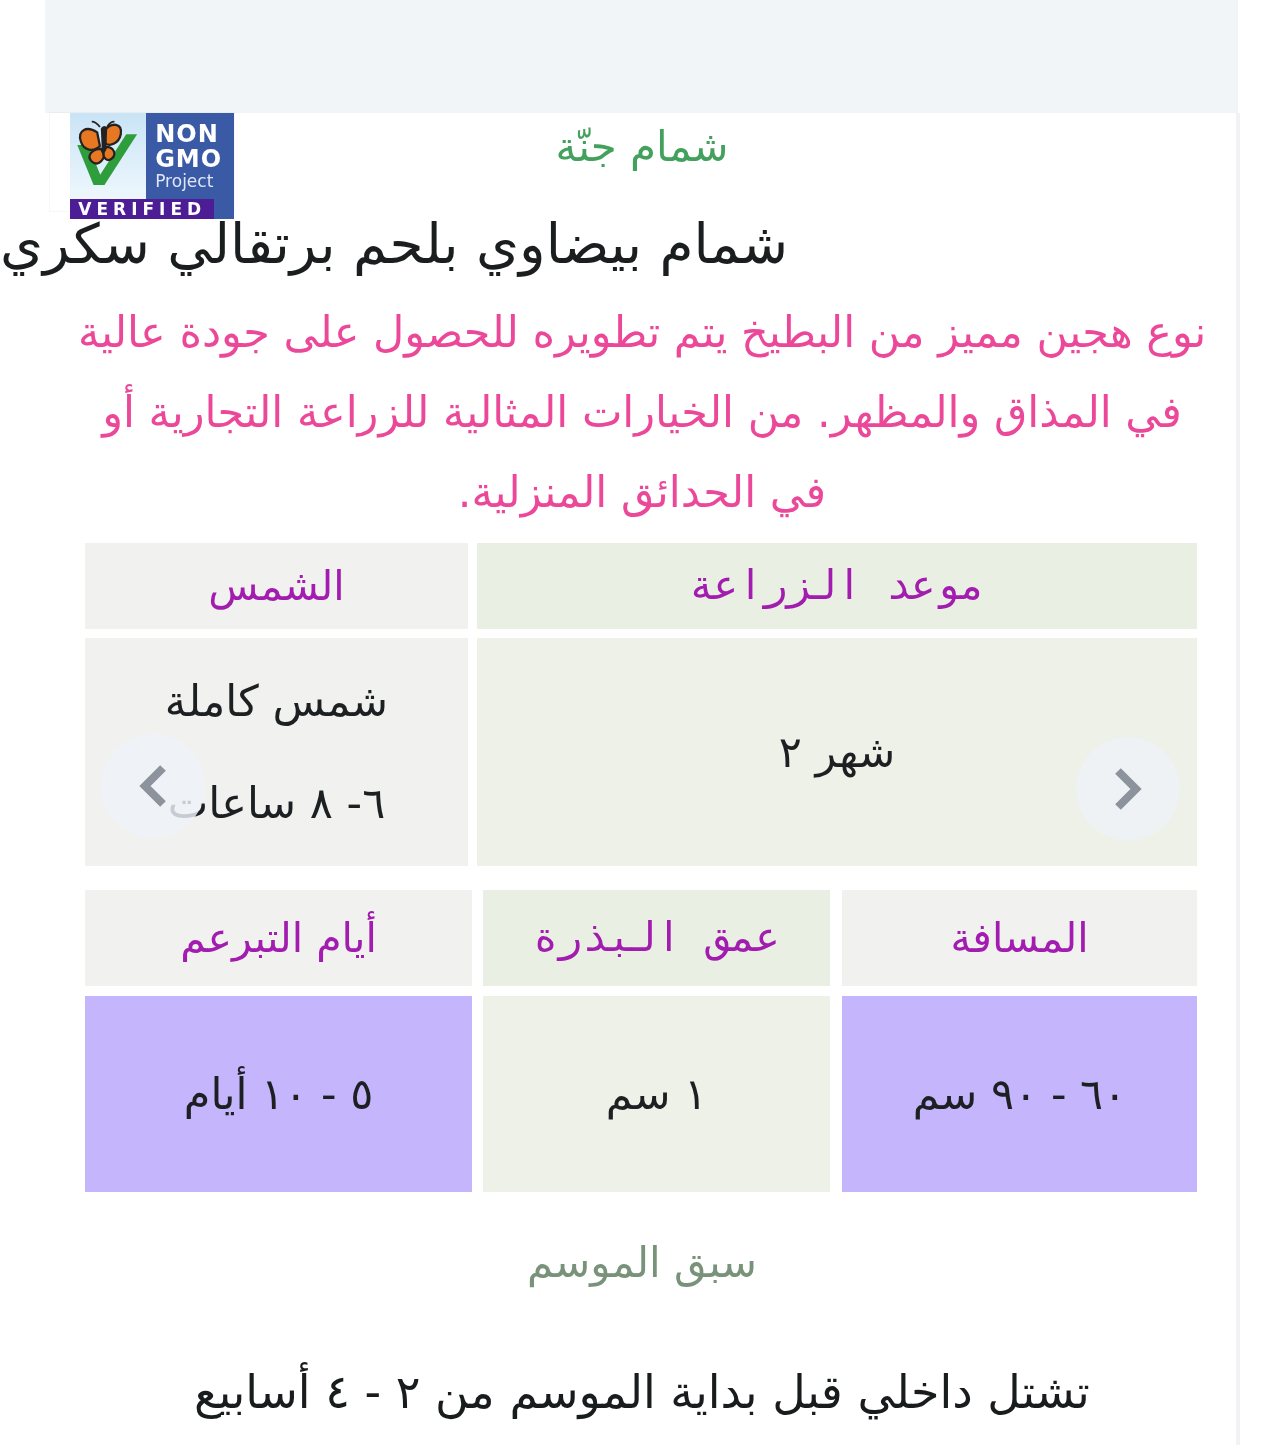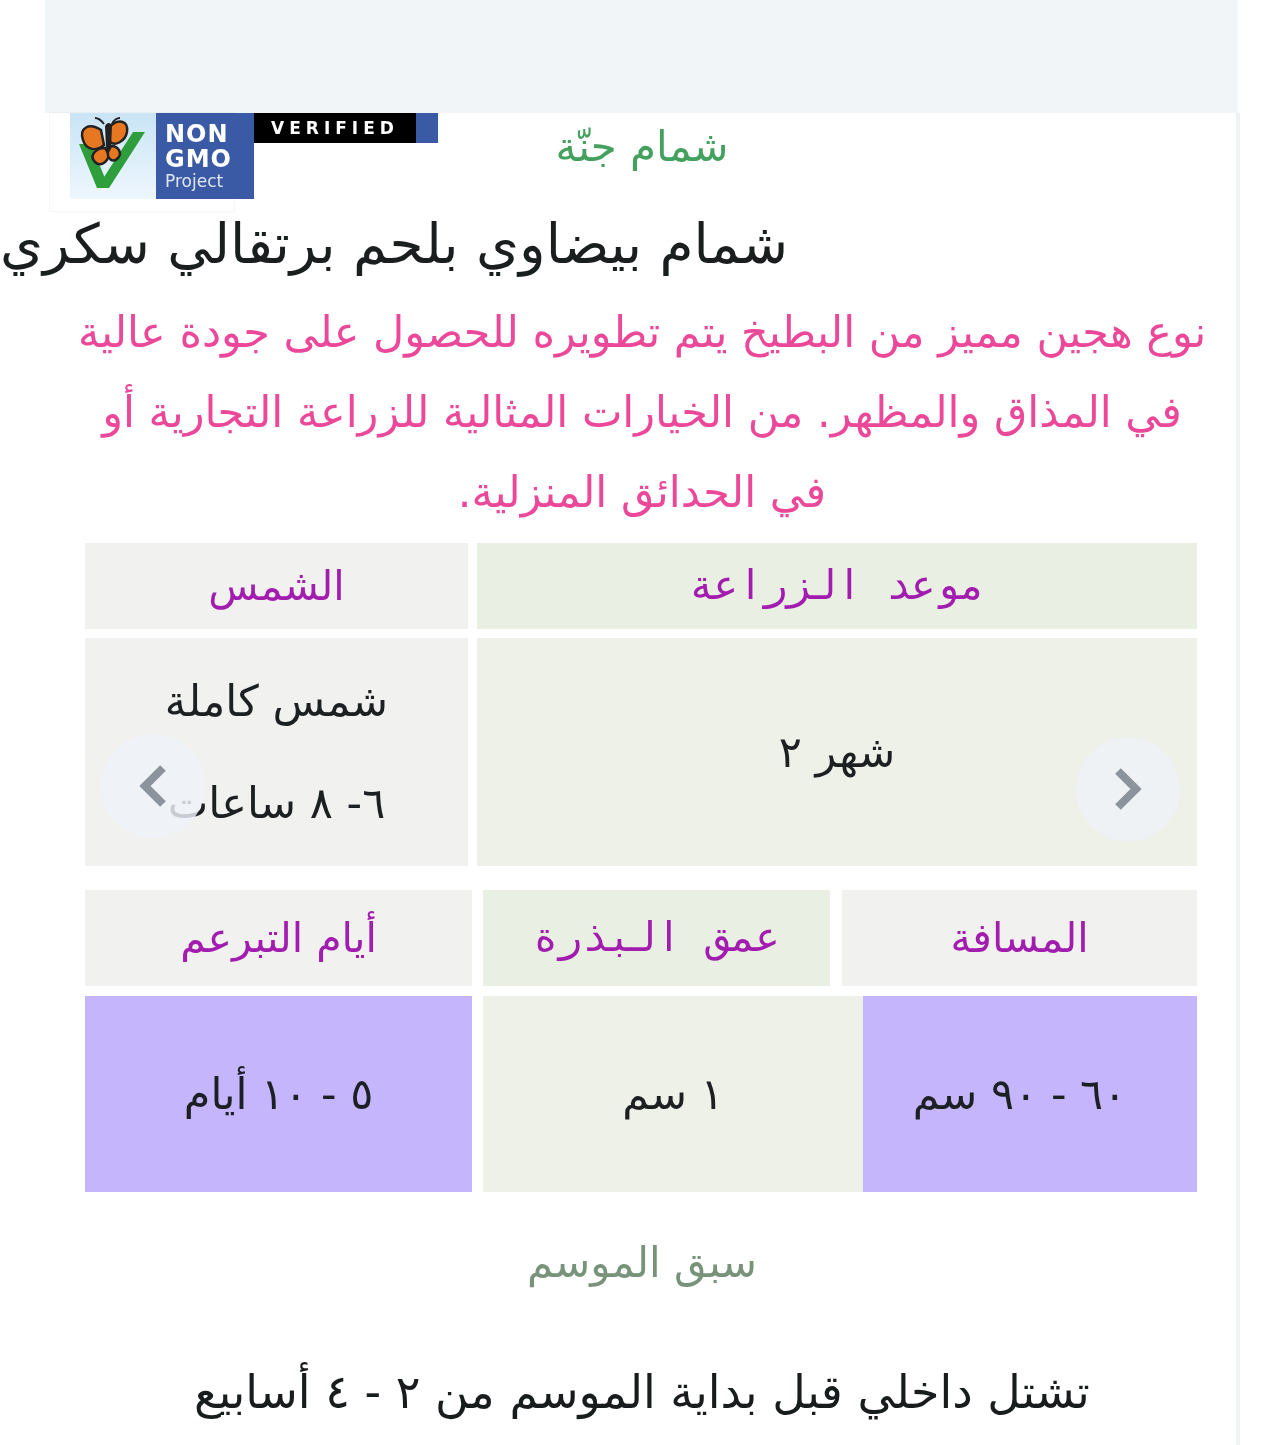--- a/index.html
+++ b/index.html
@@ -6,31 +6,31 @@
   html,body { width:1284px; height:1445px; background:#ffffff; overflow:hidden;
               font-family:"DejaVu Sans", sans-serif; }
   .abs { position:absolute; }
   #page { position:relative; width:1284px; height:1445px; background:#ffffff; }
 
   
   #top-band { left:45px; top:0; width:1193px; height:113px; background:#f2f5f8; }
   #right-rail { left:1236px; top:113px; width:4px; height:1332px; background:#f0f2f6; }
 
   
-  #badge { left:50px; top:113px; width:184px; height:98px; display:flex; flex-direction:row;
+  #badge { left:50px; top:113px; width:184px; height:98px; display:flex; flex-direction:column;
            box-shadow:0 0 0 1px rgba(0,0,0,0.03);padding-left:20px; }
   #badge-top { display:flex; height:86px; }
   #badge-sky { width:86px; height:86px; background:linear-gradient(#c9e4f6,#eef7fd);
                display:flex; align-items:center; justify-content:center; overflow:hidden; }
   #badge-blue { width:98px; height:86px; background:#3b5aa5; color:#ffffff;
                 display:flex; flex-direction:column; justify-content:center; padding-left:9px; }
   .badge-big { font-size:24px; font-weight:bold; line-height:25px; letter-spacing:1px; }
   .badge-small { font-size:17px; line-height:19px; color:#dfe6f5; }
   #badge-bottom { display:flex; height:30px; }
-  #badge-verified { width:162px; background:#000000; color:#ffffff; font-size:17px;
+  #badge-verified { width:162px; background:#4c1d95; color:#ffffff; font-size:17px;
                     font-weight:bold; letter-spacing:5px; display:flex; align-items:center;
                     justify-content:center; }
   #badge-corner { width:22px; background:#3b5aa5; }
 
   
   .green-title { left:0; width:1284px; text-align:center; color:#43a15d; font-size:42px; }
   #subtitle { left:0; top:212px; width:1076px; text-align:left; color:#1b1e1f; font-size:55px; }
   #description { left:70px; top:292px; width:1144px; text-align:center; color:#ec4899;
                  font-size:43px; line-height:80px; direction:rtl; }
 
@@ -102,21 +102,21 @@
   <div id="sun-value" class="abs cell cell-value bg-gray" style="left:85px; top:638px; width:383px; height:228px;">
     <div>شمس كاملة</div>
     <div>٦- ٨ ساعات</div>
   </div>
 
   <div class="abs cell cell-header bg-gray" style="left:842px; top:890px; width:355px; height:96px;">المسافة</div>
   <div class="abs cell cell-header bg-green" style="left:483px; top:890px; width:347px; height:96px;">عمق البذرة</div>
   <div class="abs cell cell-header bg-gray" style="left:85px; top:890px; width:387px; height:96px;">أيام التبرعم</div>
 
   <div class="abs cell cell-value bg-gray2" style="left:842px; top:996px; width:355px; height:196px;">٦٠ - ٩٠ سم</div>
-  <div class="abs cell cell-value bg-green2" style="left:483px; top:996px; width:380px; height:196px;">١ سم</div>
+  <div class="abs cell cell-value bg-green2" style="left:483px; top:996px; width:347px; height:196px;">١ سم</div>
   <div class="abs cell cell-value bg-gray2" style="left:85px; top:996px; width:387px; height:196px;">٥ - ١٠ أيام</div>
 
   <div class="abs nav-circle" style="left:101px; top:734px;">
     <span>
       <svg width="40" height="48" viewBox="0 0 40 48">
         <polyline points="30,6 12,24 30,42" fill="none" stroke="#8d939c" stroke-width="8"></polyline>
       </svg>
     </span>
   </div>
   <div class="abs nav-circle" style="left:1076px; top:737px;">

